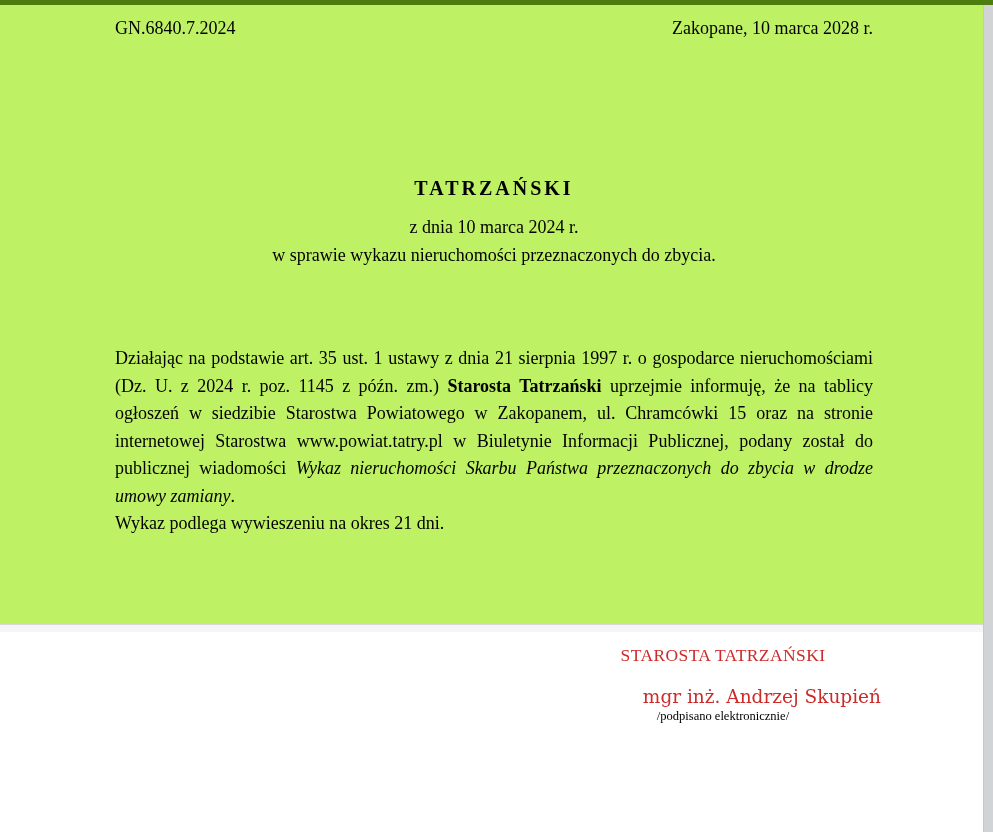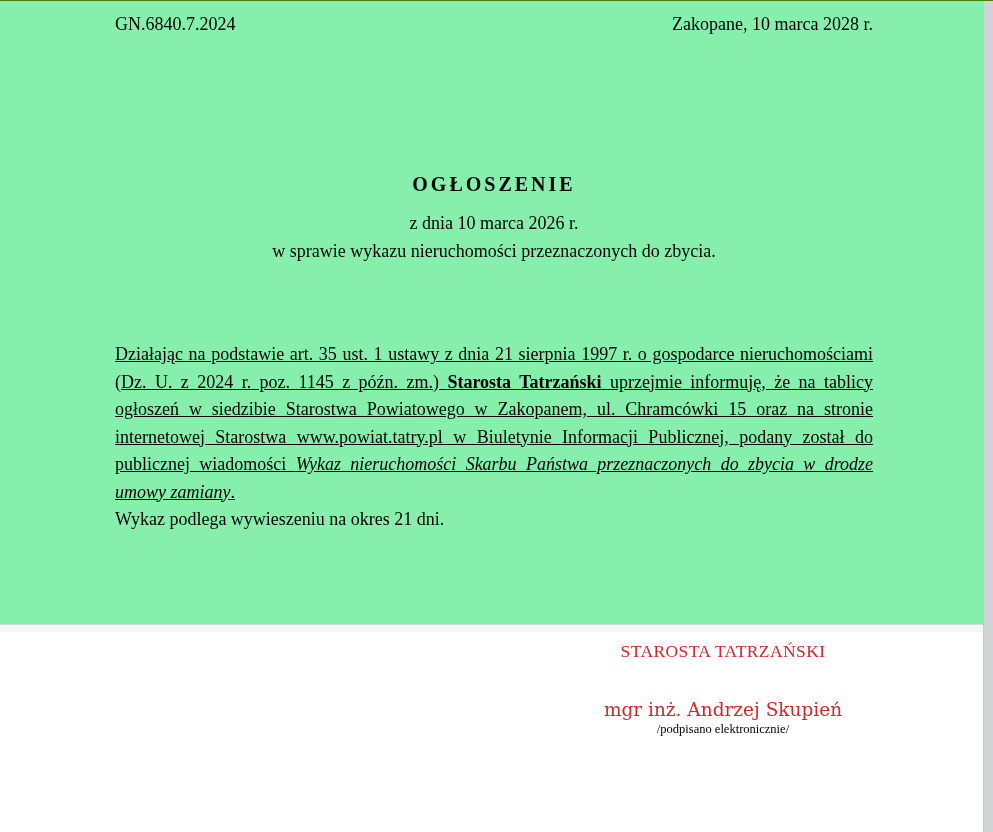--- a/index.html
+++ b/index.html
@@ -6,22 +6,22 @@
   html, body { width: 993px; height: 832px; overflow: hidden; }
   body {
     font-family: "Liberation Serif", "DejaVu Serif", serif;
     color: #000000;
     background: #ffffff;
   }
   .doc {
     position: relative;
     width: 993px;
     height: 632px;
-    background: #86efac;
-    border-top: 1px solid #4d7c0f;
+    background: #bef264;
+    border-top: 5px solid #4d7c0f;
   }
   
   .header-row {
     position: absolute;
     top: 12px;
     left: 115px;
     right: 120px;
     display: flex;
     justify-content: space-between;
     font-size: 18px;
@@ -50,21 +50,20 @@
   .body-text {
     position: absolute;
     top: 340px;
     left: 115px;
     width: 758px;
     font-size: 18px;
     line-height: 27.5px;
   }
   .body-text .para {
     text-align: justify;
-    text-decoration: underline;
   }
   .body-text .closing {
     text-align: left;
   }
   .bold { font-weight: bold; }
   .italic { font-style: italic; }
   
   .signature-block {
     position: absolute;
     top: 640px;
@@ -76,21 +75,22 @@
     color: #cd2a2a;
     font-size: 17.5px;
     letter-spacing: 0.4px;
     line-height: 21px;
   }
   .signature-name {
     color: #cd2a2a;
     font-family: "DejaVu Serif", serif;
     font-size: 18.5px;
     line-height: 23px;
-    margin-top: 36px;
+    margin-top: 19px;
+    text-align: right;
   }
   .signature-note {
     color: #000000;
     font-size: 12.5px;
     line-height: 16px;
     margin-top: 0;
   }
   
   .scrollbar-track {
     position: absolute;
@@ -115,22 +115,22 @@
 <body>
 
 <div class="doc">
 
   <div class="header-row">
     <span>GN.6840.7.2024</span>
     <span>Zakopane, 10 marca 2028 r.</span>
   </div>
 
   <div class="title-block">
-    <div class="heading">OGŁOSZENIE</div>
-    <div class="subtitle">z dnia 10 marca 2026 r.</div>
+    <div class="heading">TATRZAŃSKI</div>
+    <div class="subtitle">z dnia 10 marca 2024 r.</div>
     <div class="subtitle">w sprawie wykazu nieruchomości przeznaczonych do zbycia.</div>
   </div>
 
   <div class="body-text">
     <div class="para">
       <span>Działając na podstawie art. 35 ust. 1 ustawy z dnia 21 sierpnia 1997 r. o gospodarce nieruchomościami (Dz. U. z 2024 r. poz. 1145 z późn. zm.) </span><span class="bold">Starosta Tatrzański</span><span> uprzejmie informuję, że na tablicy ogłoszeń w siedzibie Starostwa Powiatowego w Zakopanem, ul.&nbsp;Chramcówki 15 oraz na stronie internetowej Starostwa www.powiat.tatry.pl w Biuletynie Informacji Publicznej, podany został do publicznej wiadomości </span><span class="italic">Wykaz nieruchomości Skarbu Państwa przeznaczonych do zbycia w drodze umowy zamiany</span><span>.</span>
     </div>
     <div class="closing">Wykaz podlega wywieszeniu na okres 21 dni.</div>
   </div>
 

